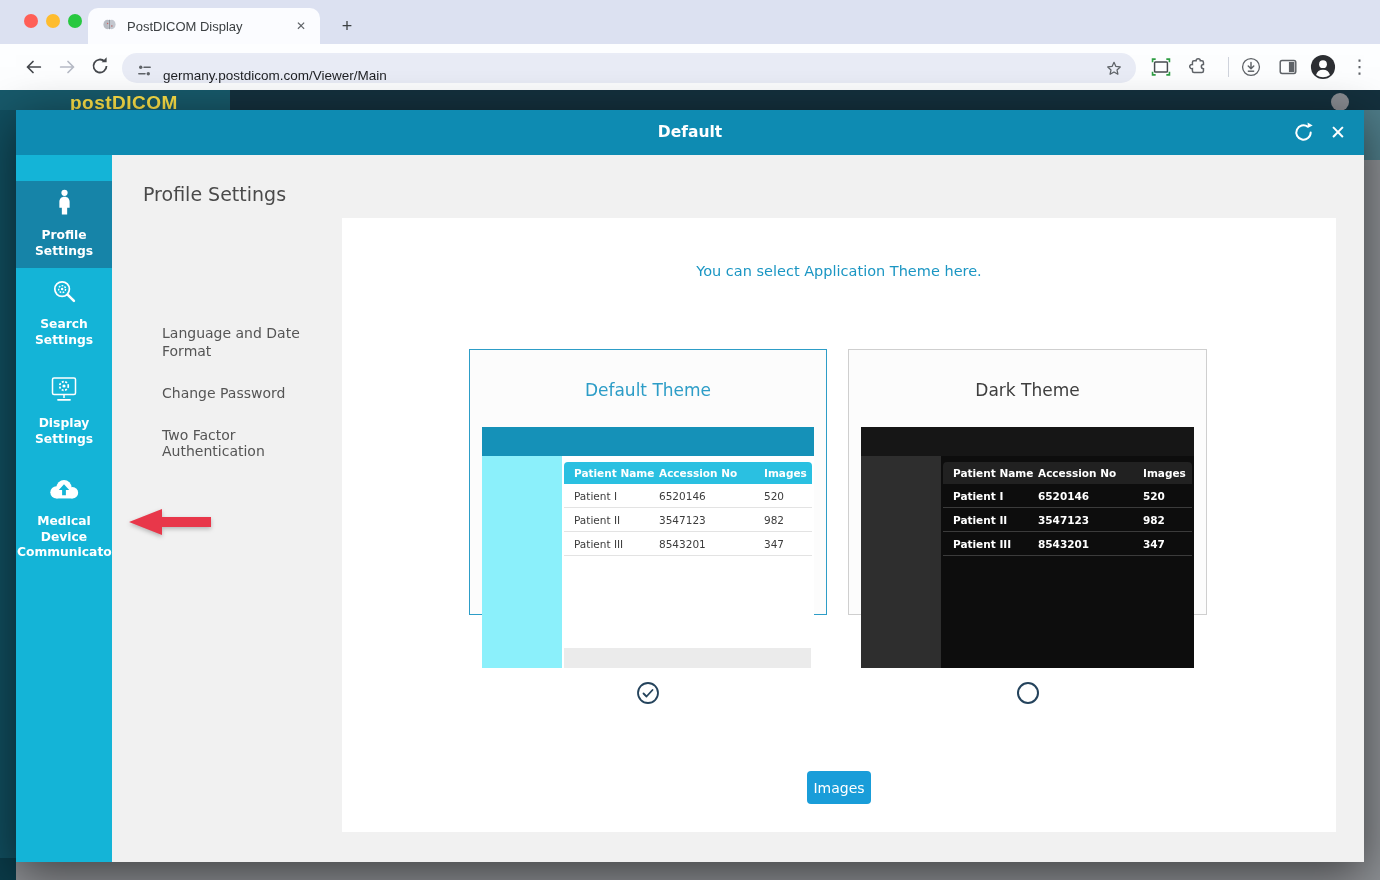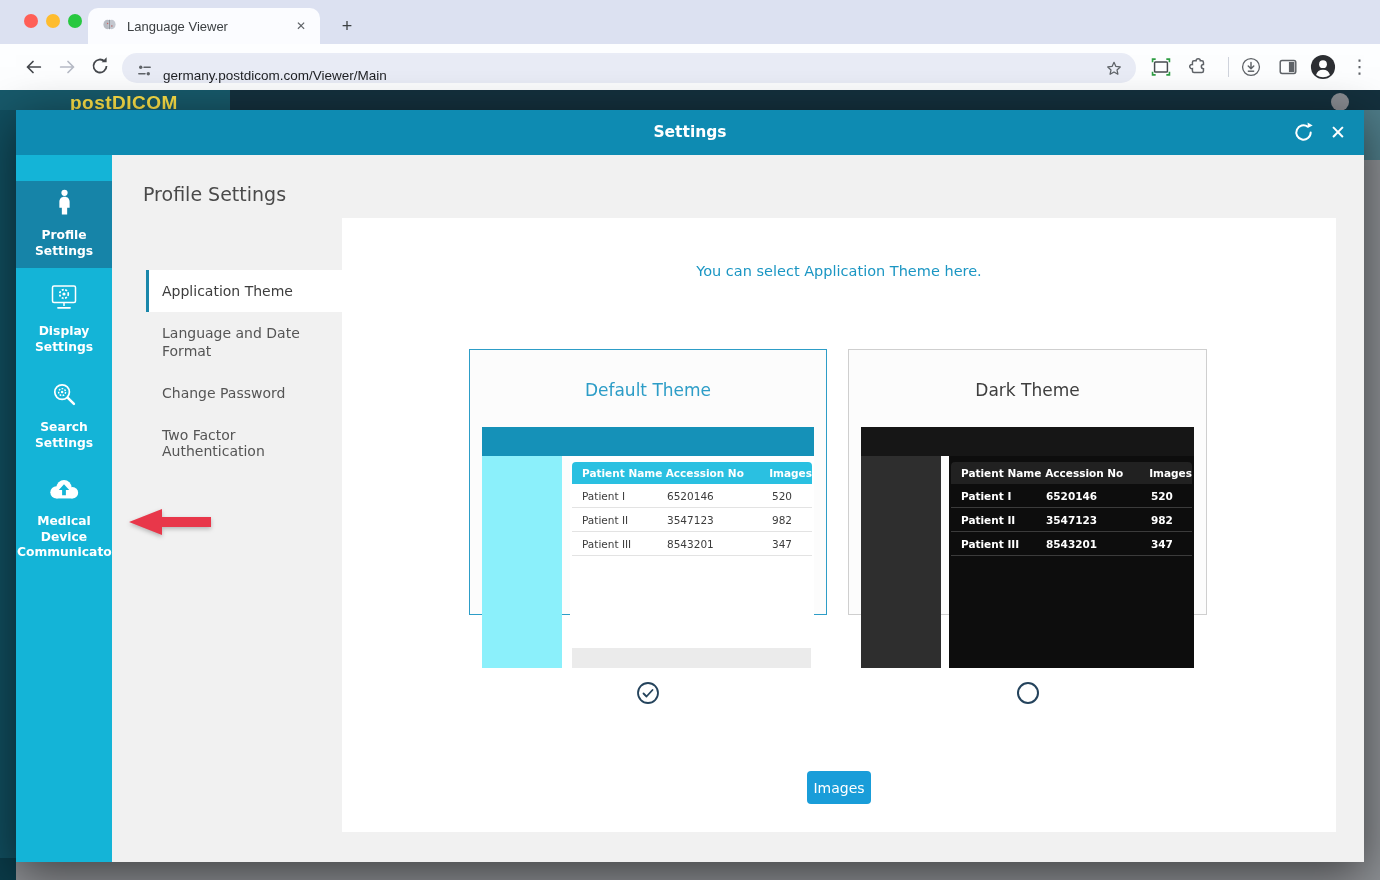--- a/index.html
+++ b/index.html
@@ -73,21 +73,21 @@
   .card-title.teal { color:#2d9dc7; } .card-title.gray { color:#3e3e3e; }
 
   .mock { position:absolute; left:12px; top:77px; right:12px; height:241px; }
   .mock-header { height:29px; }
   .mock.light .mock-header { background:#1591b8; }
   .mock.darkm .mock-header { background:#161616; }
   .mock-body { position:relative; display:flex; height:212px; }
   .mock-side { width:80px; }
   .mock.light .mock-side { background:#8bf0fb; }
   .mock.darkm .mock-side { background:#2e2e2e; }
-  .mock-main { position:relative; flex:1;margin-left:8px; }
+  .mock-main { position:relative; flex:1; }
   .mock.light .mock-main { background:#ffffff; }
   .mock.darkm .mock-main { background:#0d0d0d; }
   .ptable { position:absolute; left:2px; right:2px; top:6px; font-size:10.5px; }
   .pt-row { display:flex; align-items:center; height:24px; }
   .pt-head { display:flex; align-items:center; height:22px; border-radius:4px 4px 0 0; font-weight:bold; color:#fff; }
   .mock.light .pt-head { background:#2ac0e1; }
   .mock.darkm .pt-head { background:#212121; }
   .mock.light .pt-row { color:#3c3c3c; border-bottom:1px solid #e3e3e3; }
   .mock.darkm .pt-row { color:#fff; font-weight:bold; border-bottom:1px solid #3b3b3b; }
   .c1 { width:95px; padding-left:10px; } .c2 { width:105px; } .c3 { flex:1; }
@@ -108,21 +108,21 @@
   <div class="tab">
     <span>
       <svg width="15" height="15" viewBox="0 0 16 16">
           <ellipse cx="5.7" cy="8" rx="4.2" ry="5" fill="#b7bbc3"></ellipse>
           <ellipse cx="10.3" cy="8" rx="4.2" ry="5" fill="#c3c7cf"></ellipse>
           <line x1="8" y1="3" x2="8" y2="13" stroke="#8d929b" stroke-width="1"></line>
           <circle cx="6" cy="7" r="0.8" fill="#c96a6a"></circle>
           <circle cx="10.5" cy="9.5" r="0.8" fill="#b25f5f"></circle>
         </svg>
     </span>
-    <span class="tab-title">Language Viewer</span>
+    <span class="tab-title">PostDICOM Display</span>
     <span class="tab-close">✕</span>
   </div>
   <div class="newtab">+</div>
 </div>
 
 <div class="toolbar"></div>
 <span class="nav-ic" style="left:22px;">
   <svg width="22" height="22" viewBox="0 0 24 24">
       <path d="M20 12 H6 M12 6 L6 12 L12 18" fill="none" stroke="#45484d" stroke-width="1.9" stroke-linecap="round" stroke-linejoin="round"></path>
     </svg>
@@ -207,63 +207,63 @@
 <div class="bg-bottom">
   <div class="bg-b-seg1"></div>
   <div class="bg-b-seg2"></div>
   <div class="bg-b-text">3 (1-3)</div>
   <div class="bg-b-pill"></div>
   <div class="bg-b-green"></div>
 </div>
 
 <div class="modal">
   <div class="m-header">
-    <div class="m-title">Settings</div>
+    <div class="m-title">Default</div>
     <span class="m-refresh">
       <svg width="23" height="23" viewBox="0 0 24 24">
           <path d="M19.5 12 a7.5 7.5 0 1 1 -3.1 -6.1" fill="none" stroke="#fff" stroke-width="2.1" stroke-linecap="round"></path>
           <path d="M16.2 1.6 l0.5 5.4 4.9 -2.2 z" fill="#fff"></path>
         </svg>
     </span>
     <span class="m-close">✕</span>
   </div>
 
   <div class="m-sidebar">
     <div class="side-spacer"></div>
     <div class="side-item active si-profile">
       <span>
         <svg width="19" height="26" viewBox="0 0 20 27">
             <circle cx="10" cy="3.8" r="3.3" fill="#fff"></circle>
             <path d="M10 8 c-3.6 0 -5.4 2.4 -5.4 5.4 v6.2 h2.6 v7 h5.6 v-7 h2.6 v-6.2 c0 -3 -1.8 -5.4 -5.4 -5.4 z" fill="#fff"></path>
           </svg>
       </span>
       <span class="side-label">Profile Settings</span>
+    </div>
+    <div class="side-item si-search">
+      <span>
+        <svg width="25" height="25" viewBox="0 0 26 26">
+            <circle cx="10.5" cy="10.5" r="7.6" stroke="#fff" stroke-width="1.8" fill="none"></circle>
+            <circle cx="10.5" cy="10.5" r="3.6" stroke="#fff" stroke-width="1.5" fill="none" stroke-dasharray="1.8 1.4"></circle>
+            <circle cx="10.5" cy="10.5" r="1.3" fill="#fff"></circle>
+            <line x1="16.2" y1="16.2" x2="22.8" y2="22.8" stroke="#fff" stroke-width="2.6" stroke-linecap="round"></line>
+          </svg>
+      </span>
+      <span class="side-label">Search Settings</span>
     </div>
     <div class="side-item si-display">
       <span>
         <svg width="30" height="27" viewBox="0 0 30 27">
             <rect x="3.5" y="2" width="23" height="16.5" rx="1.5" stroke="#fff" stroke-width="1.5" fill="none"></rect>
             <circle cx="15" cy="10" r="4.3" stroke="#fff" stroke-width="1.7" fill="none" stroke-dasharray="2 1.5"></circle>
             <circle cx="15" cy="10" r="1.6" fill="#fff"></circle>
             <line x1="15" y1="18.5" x2="15" y2="22" stroke="#fff" stroke-width="1.5"></line>
             <line x1="9" y1="23.8" x2="21" y2="23.8" stroke="#fff" stroke-width="1.8" stroke-linecap="round"></line>
           </svg>
       </span>
       <span class="side-label">Display Settings</span>
-    </div>
-    <div class="side-item si-search">
-      <span>
-        <svg width="25" height="25" viewBox="0 0 26 26">
-            <circle cx="10.5" cy="10.5" r="7.6" stroke="#fff" stroke-width="1.8" fill="none"></circle>
-            <circle cx="10.5" cy="10.5" r="3.6" stroke="#fff" stroke-width="1.5" fill="none" stroke-dasharray="1.8 1.4"></circle>
-            <circle cx="10.5" cy="10.5" r="1.3" fill="#fff"></circle>
-            <line x1="16.2" y1="16.2" x2="22.8" y2="22.8" stroke="#fff" stroke-width="2.6" stroke-linecap="round"></line>
-          </svg>
-      </span>
-      <span class="side-label">Search Settings</span>
     </div>
     <div class="side-item si-medical">
       <span>
         <svg width="34" height="24" viewBox="0 0 36 25">
             <g fill="#fff">
               <circle cx="10" cy="16" r="6.5"></circle>
               <circle cx="18" cy="11" r="8"></circle>
               <circle cx="27" cy="16.5" r="6"></circle>
               <rect x="10" y="14" width="17" height="8.5"></rect>
             </g>
@@ -271,21 +271,20 @@
           </svg>
       </span>
       <span class="side-label">Medical Device Communicator</span>
     </div>
   </div>
 
   <div class="m-content">
     <div class="page-title">Profile Settings</div>
 
     <div class="subnav">
-      <div class="sn-item sn-active">Application Theme</div>
       <div class="sn-item sn-lang">Language and Date Format</div>
       <div class="sn-item sn-pass">Change Password</div>
       <div class="sn-item sn-2fa">Two Factor Authentication</div>
     </div>
 
     <div class="panel">
       <div class="hint">You can select Application Theme here.</div>
 
       <div class="card default">
         <div class="card-title teal">Default Theme</div>

